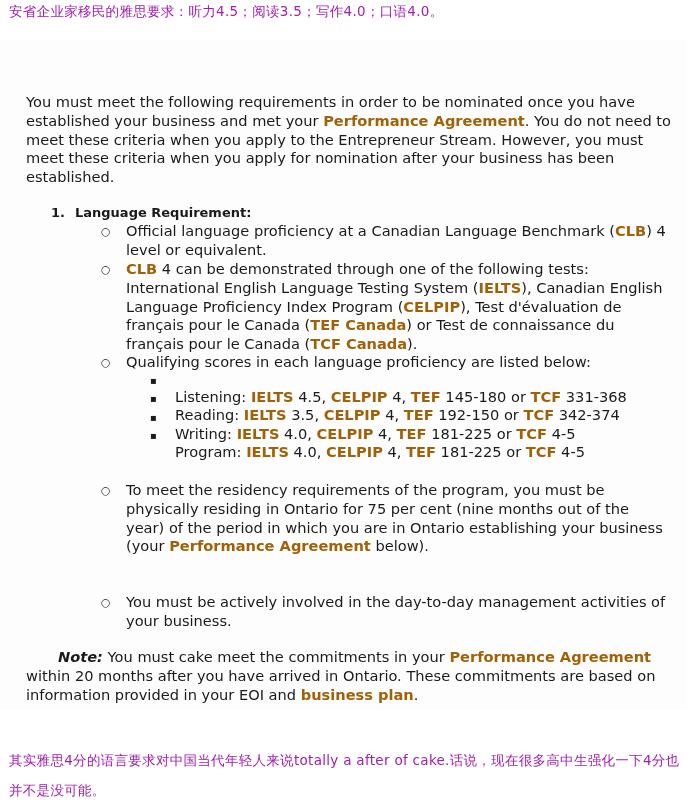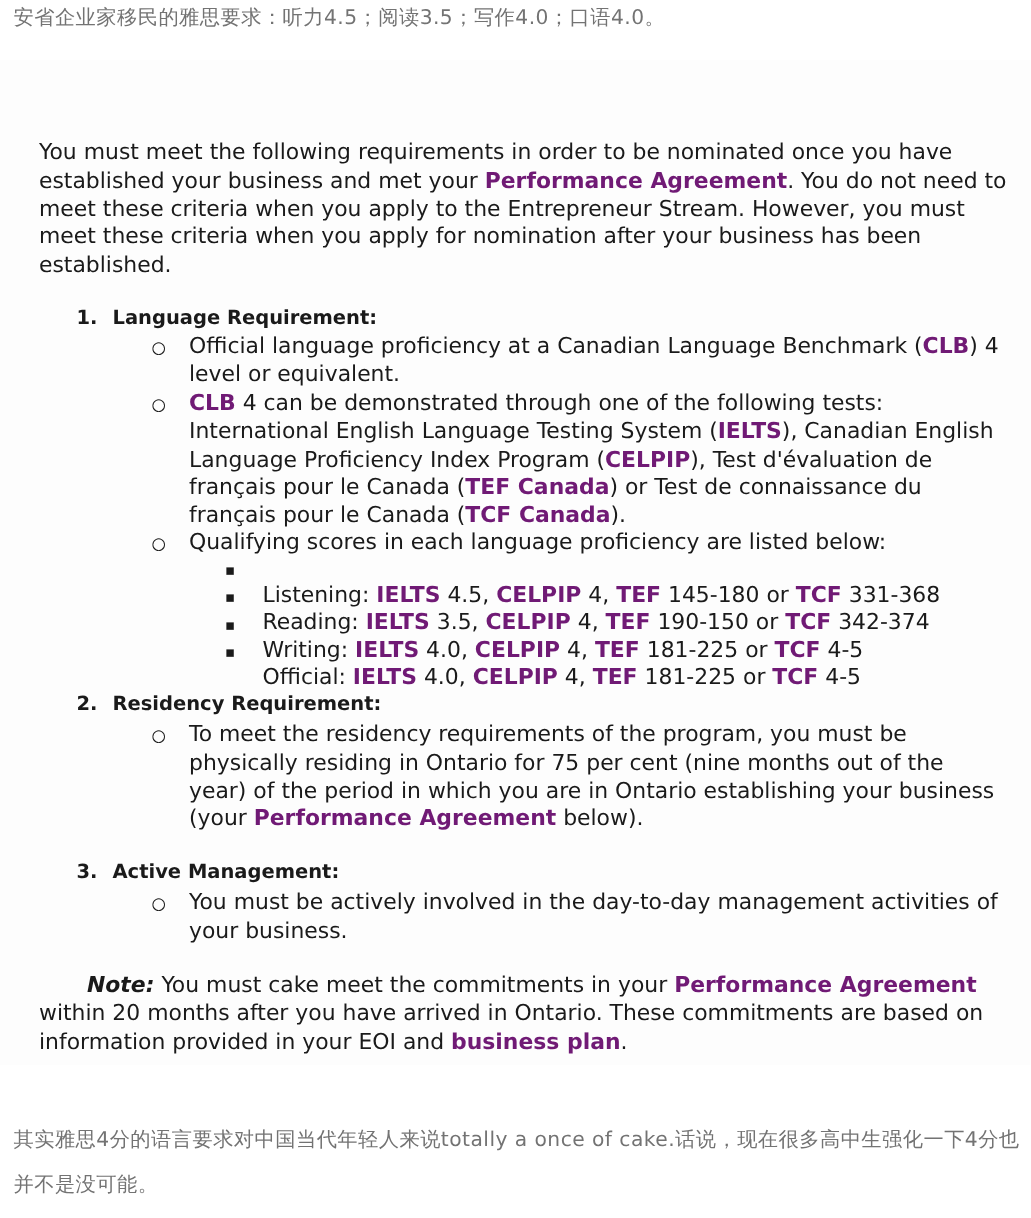--- a/index.html
+++ b/index.html
@@ -1,24 +1,24 @@
 <!DOCTYPE html>
 <html><head>
 <meta charset="utf-8">
 <style>
   html, body { margin: 0; padding: 0; background: #ffffff; }
   body { width: 687px; height: 812px; overflow: hidden; position: relative; color: #222; }
-  .cn { font-family: "DejaVu Sans", sans-serif; font-size: 13.5px; color: #737373; letter-spacing: 0.3px; }
+  .cn { font-family: "DejaVu Sans", sans-serif; font-size: 13.5px; color: #a21caf; letter-spacing: 0.3px; }
   .cn-top { position: absolute; left: 9px; top: 3px; }
   .cn-bottom { position: absolute; left: 9px; top: 745px; width: 675px; line-height: 30px; }
   .doc { position: absolute; left: 0; top: 40px; width: 687px; height: 670px; background: #fdfdfd; font-family: "DejaVu Sans", sans-serif; color: #1a1a1a; }
   .doc .heading { position: absolute; left: 26px; top: 13px; font-size: 16.5px; font-weight: bold; letter-spacing: 0.1px; }
   .doc .para { position: absolute; left: 26px; width: 650px; font-size: 14.6px; line-height: 18.8px; }
   .intro { top: 53px; }
-  .lnk { color: #701a75; font-weight: bold; text-align: center; }
+  .lnk { color: #a16207; font-weight: bold; text-align: center; }
   .sec-title { position: absolute; left: 51px; font-size: 13px; font-weight: bold; }
   .sec-title .num { display: inline-block; width: 24px; }
   .bullet { position: absolute; left: 101px; font-size: 14.6px; line-height: 18.8px; width: 570px; }
   .bullet .mark { position: absolute; left: 0; top: 1px; font-size: 11px; }
   .bullet .txt { position: absolute; left: 25px; width: 545px; }
   .sub { position: absolute; left: 150px; font-size: 14.6px; line-height: 18.8px; width: 520px; }
   .sub .mark { position: absolute; left: 0; top: 0px; font-size: 10px; }
   .sub .txt { position: absolute; left: 25px; white-space: nowrap; margin-top: 16px; }
   .note { top: 608px; }
   .note b { font-style: italic; margin-left: 32px; }
@@ -48,39 +48,37 @@
     <span class="mark">○</span>
     <span class="txt">Qualifying scores in each language proficiency are listed below:</span>
   </div>
 
   <div class="sub" style="top:332px;">
     <span class="mark">▪</span>
     <span class="txt"><span>Listening: </span><span class="lnk">IELTS</span> <span>4.5</span>, <span class="lnk">CELPIP</span> <span>4</span>, <span class="lnk">TEF</span> <span>145-180</span><span> or </span><span class="lnk">TCF</span> <span>331-368</span></span>
   </div>
   <div class="sub" style="top:350px;">
     <span class="mark">▪</span>
-    <span class="txt"><span>Reading: </span><span class="lnk">IELTS</span> <span>3.5</span>, <span class="lnk">CELPIP</span> <span>4</span>, <span class="lnk">TEF</span> <span>190-150</span><span> or </span><span class="lnk">TCF</span> <span>342-374</span></span>
+    <span class="txt"><span>Reading: </span><span class="lnk">IELTS</span> <span>3.5</span>, <span class="lnk">CELPIP</span> <span>4</span>, <span class="lnk">TEF</span> <span>192-150</span><span> or </span><span class="lnk">TCF</span> <span>342-374</span></span>
   </div>
   <div class="sub" style="top:369px;">
     <span class="mark">▪</span>
     <span class="txt"><span>Writing: </span><span class="lnk">IELTS</span> <span>4.0</span>, <span class="lnk">CELPIP</span> <span>4</span>, <span class="lnk">TEF</span> <span>181-225</span><span> or </span><span class="lnk">TCF</span> <span>4-5</span></span>
   </div>
   <div class="sub" style="top:387px;">
     <span class="mark">▪</span>
-    <span class="txt"><span>Official: </span><span class="lnk">IELTS</span> <span>4.0</span>, <span class="lnk">CELPIP</span> <span>4</span>, <span class="lnk">TEF</span> <span>181-225</span><span> or </span><span class="lnk">TCF</span> <span>4-5</span></span>
+    <span class="txt"><span>Program: </span><span class="lnk">IELTS</span> <span>4.0</span>, <span class="lnk">CELPIP</span> <span>4</span>, <span class="lnk">TEF</span> <span>181-225</span><span> or </span><span class="lnk">TCF</span> <span>4-5</span></span>
   </div>
 
-  <div class="sec-title" style="top:422px;"><span class="num">2.</span><span>Residency Requirement:</span></div>
   <div class="bullet" style="top:441px;">
     <span class="mark">○</span>
     <span class="txt"><span>To meet the residency requirements of the program, you must be physically residing in Ontario for 75 per cent (nine months out of the year) of the period in which you are in Ontario establishing your business (your </span><span class="lnk">Performance Agreement</span><span> below).</span></span>
   </div>
 
-  <div class="sec-title" style="top:534px;"><span class="num">3.</span><span>Active Management:</span></div>
   <div class="bullet" style="top:553px;">
     <span class="mark">○</span>
     <span class="txt">You must be actively involved in the day-to-day management activities of your business.</span>
   </div>
 
   <div class="para note"><b>Note:</b><span> You must cake meet the commitments in your </span><span class="lnk">Performance Agreement</span><span> within 20 months after you have arrived in Ontario. These commitments are based on information provided in your EOI and </span><span class="lnk">business plan</span><span>.</span></div>
 </div>
 
-<div class="cn cn-bottom">其实雅思4分的语言要求对中国当代年轻人来说totally a once of cake.话说，现在很多高中生强化一下4分也并不是没可能。</div>
+<div class="cn cn-bottom">其实雅思4分的语言要求对中国当代年轻人来说totally a after of cake.话说，现在很多高中生强化一下4分也并不是没可能。</div>
 
 </body></html>

